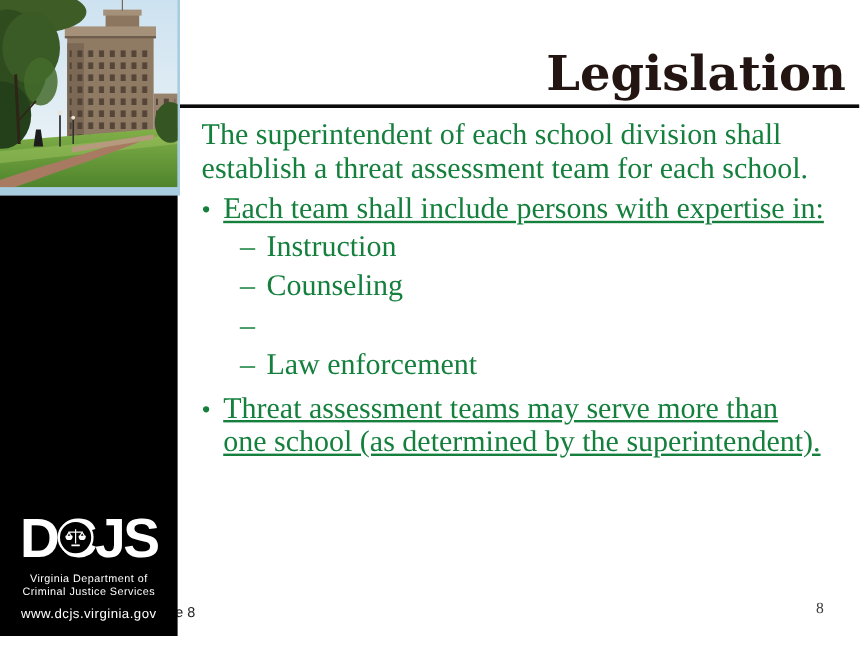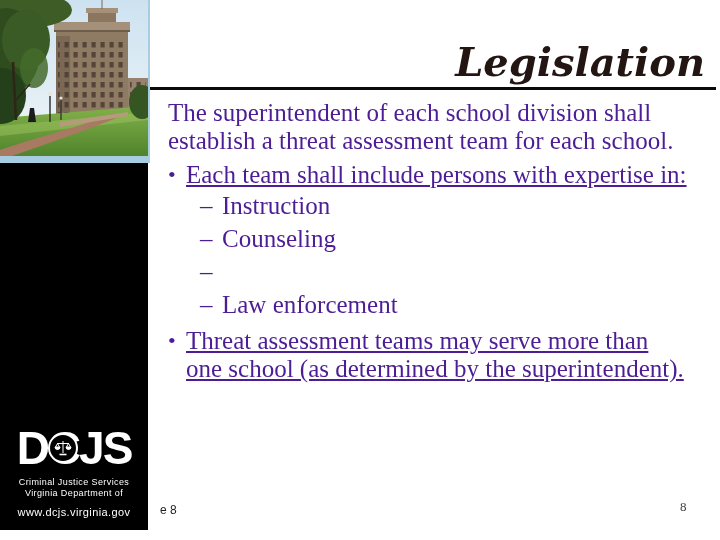--- a/index.html
+++ b/index.html
@@ -37,43 +37,43 @@
     margin-top:5px; font-family:"Liberation Sans", sans-serif;
     font-size:9px; line-height:11px; letter-spacing:0.4px; color:#ffffff;
   }
   .website {
     margin-top:7px; font-family:"Liberation Sans", sans-serif;
     font-size:11px; letter-spacing:0.4px; color:#ffffff;
   }
   
   .title {
     position:absolute; top:40px; right:15px; z-index:1;
-    font-family:"DejaVu Serif", serif; font-style:italic; font-weight:bold;
+    font-family:"DejaVu Serif", serif; font-weight:bold;
     font-size:40px; line-height:44px; color:#231512; white-space:nowrap;text-align:center;
   }
   .rule {
     position:absolute; left:150px; top:87px; width:566px; height:3px;
     background:#0a0a0a; z-index:1;
   }
   
   .content {
     position:absolute; left:168px; top:99px; width:548px; z-index:1;
-    font-size:25px; line-height:28px; color:#4c1d95;
+    font-size:25px; line-height:28px; color:#15803d;
   }
   .intro { width:545px; }
   .bullet-row { display:flex; width:522px; margin-top:6px; }
   .bullet-marker { width:18px; flex:0 0 18px; font-size:22px; }
   .bullet-text { flex:1;text-decoration:underline; }
   .sub-bullets { margin-left:32px; }
   .sub-row { display:flex; line-height:33px; }
   .dash-marker { width:22px; flex:0 0 22px; }
   
   .footer-fragment {
     position:absolute; left:146px; top:503px; z-index:1;
-    font-family:"Liberation Sans", sans-serif; font-size:12px; color:#1e1e1e;margin-left:14px;
+    font-family:"Liberation Sans", sans-serif; font-size:12px; color:#1e1e1e;
   }
   .page-number {
     position:absolute; left:680px; top:499px; z-index:1;
     font-size:13px; color:#3f3f3f;
   }
 </style>
 </head>
 <body>
 
 <div class="slide">
@@ -149,22 +149,22 @@
             <line x1="3.5" y1="4.5" x2="5.5" y2="8"></line>
             <path d="M12,8 a2.5,2.5 0 0 0 5,0 Z" fill="#ffffff"></path>
             <line x1="14.5" y1="4.5" x2="12.5" y2="8"></line>
             <line x1="14.5" y1="4.5" x2="16.5" y2="8"></line>
             <line x1="5.5" y1="15.5" x2="12.5" y2="15.5" stroke-width="1.6"></line>
           </g>
         </svg>
       </span>
     </div>
     <div class="org-lines">
+      <div>Virginia Department of</div>
       <div>Criminal Justice Services</div>
-      <div>Virginia Department of</div>
     </div>
     <div class="website">www.dcjs.virginia.gov</div>
   </div>
 
   <div class="title">Legislation</div>
   <div class="rule"></div>
 
   <div class="content">
     <div class="intro">The superintendent of each school division shall establish a threat assessment team for each school.</div>
 

